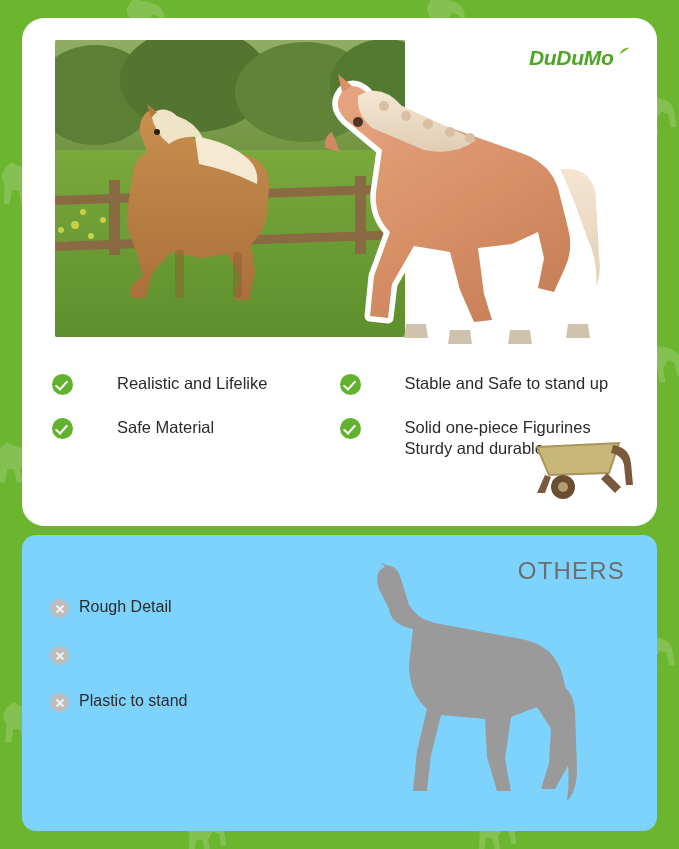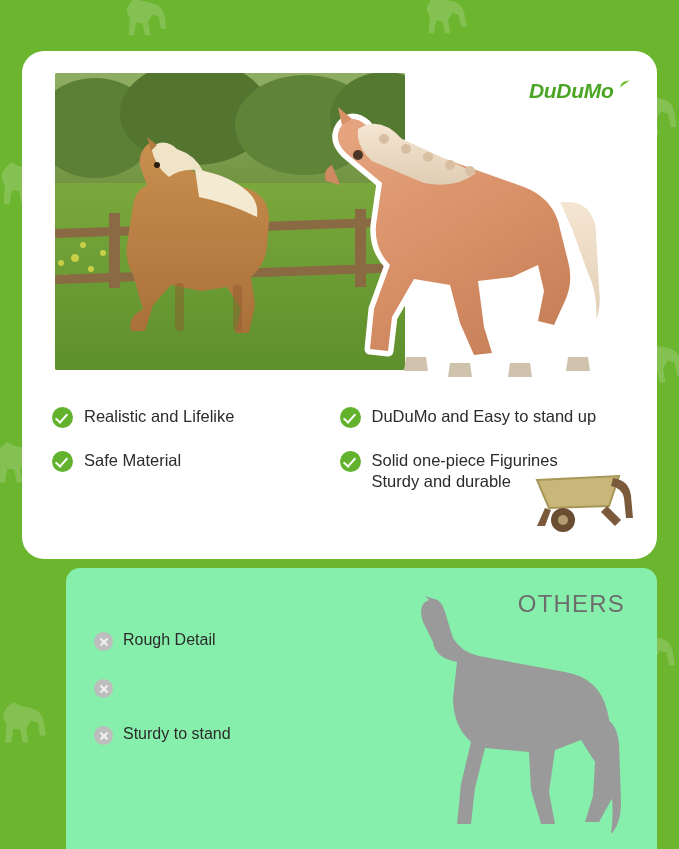--- a/index.html
+++ b/index.html
@@ -43,21 +43,20 @@
     height: 813px;
   }
 
   
   .top-card {
     position: relative;
     background: #ffffff;
     border-radius: 22px;
     height: 508px;
     overflow: hidden;
-    margin-top: 33px;
   }
 
   .hero {
     position: relative;
     height: 330px;
   }
 
   
   .photo {
     position: absolute;
@@ -106,20 +105,21 @@
     display: flex;
     flex-wrap: wrap;
   }
   .feature {
     display: flex;
     align-items: flex-start;
     width: 50%;
     margin-bottom: 22px;
     box-sizing: border-box;
     padding-right: 8px;
+    gap: 33px;
   }
   .feature .bullet {
     flex: 0 0 auto;
     width: 21px;
     height: 21px;
     border-radius: 50%;
     background: #62b22e;
     margin-right: 11px;
     margin-top: 1px;
     position: relative;
@@ -147,25 +147,24 @@
     right: 14px;
     bottom: 22px;
     width: 120px;
     height: 75px;
   }
 
   
   .bottom-card {
     position: relative;
     margin-top: 9px;
-    background: #86efac;
+    background: #7dd3fc;
     border-radius: 14px;
     height: 296px;
     overflow: hidden;
-    margin-left: 44px;
   }
   .others-title {
     position: absolute;
     right: 32px;
     top: 22px;
     font-size: 24px;
     color: #6d6d6d;
     letter-spacing: 1.2px;
   }
   .others-silhouette {
@@ -369,21 +368,21 @@
       </div>
 
       <div class="features">
         <div class="feature-grid">
           <div class="feature">
             <span class="bullet"></span>
             <span class="ftext">Realistic and Lifelike</span>
           </div>
           <div class="feature">
             <span class="bullet"></span>
-            <span class="ftext">DuDuMo and Easy to stand up</span>
+            <span class="ftext">Stable and Safe to stand up</span>
           </div>
           <div class="feature">
             <span class="bullet"></span>
             <span class="ftext">Safe Material</span>
           </div>
           <div class="feature">
             <span class="bullet"></span>
             <span class="ftext" style="white-space:pre-line;">Solid one-piece Figurines
 Sturdy and durable</span>
           </div>
@@ -416,19 +415,19 @@
       <div class="cons">
         <div class="con">
           <span class="bullet"></span>
           <span class="ctext">Rough Detail</span>
         </div>
         <div class="con">
           <span class="bullet"></span>
         </div>
         <div class="con">
           <span class="bullet"></span>
-          <span class="ctext">Sturdy to stand</span>
+          <span class="ctext">Plastic to stand</span>
         </div>
       </div>
     </div>
 
   </div>
 </div>
 
 </body></html>

